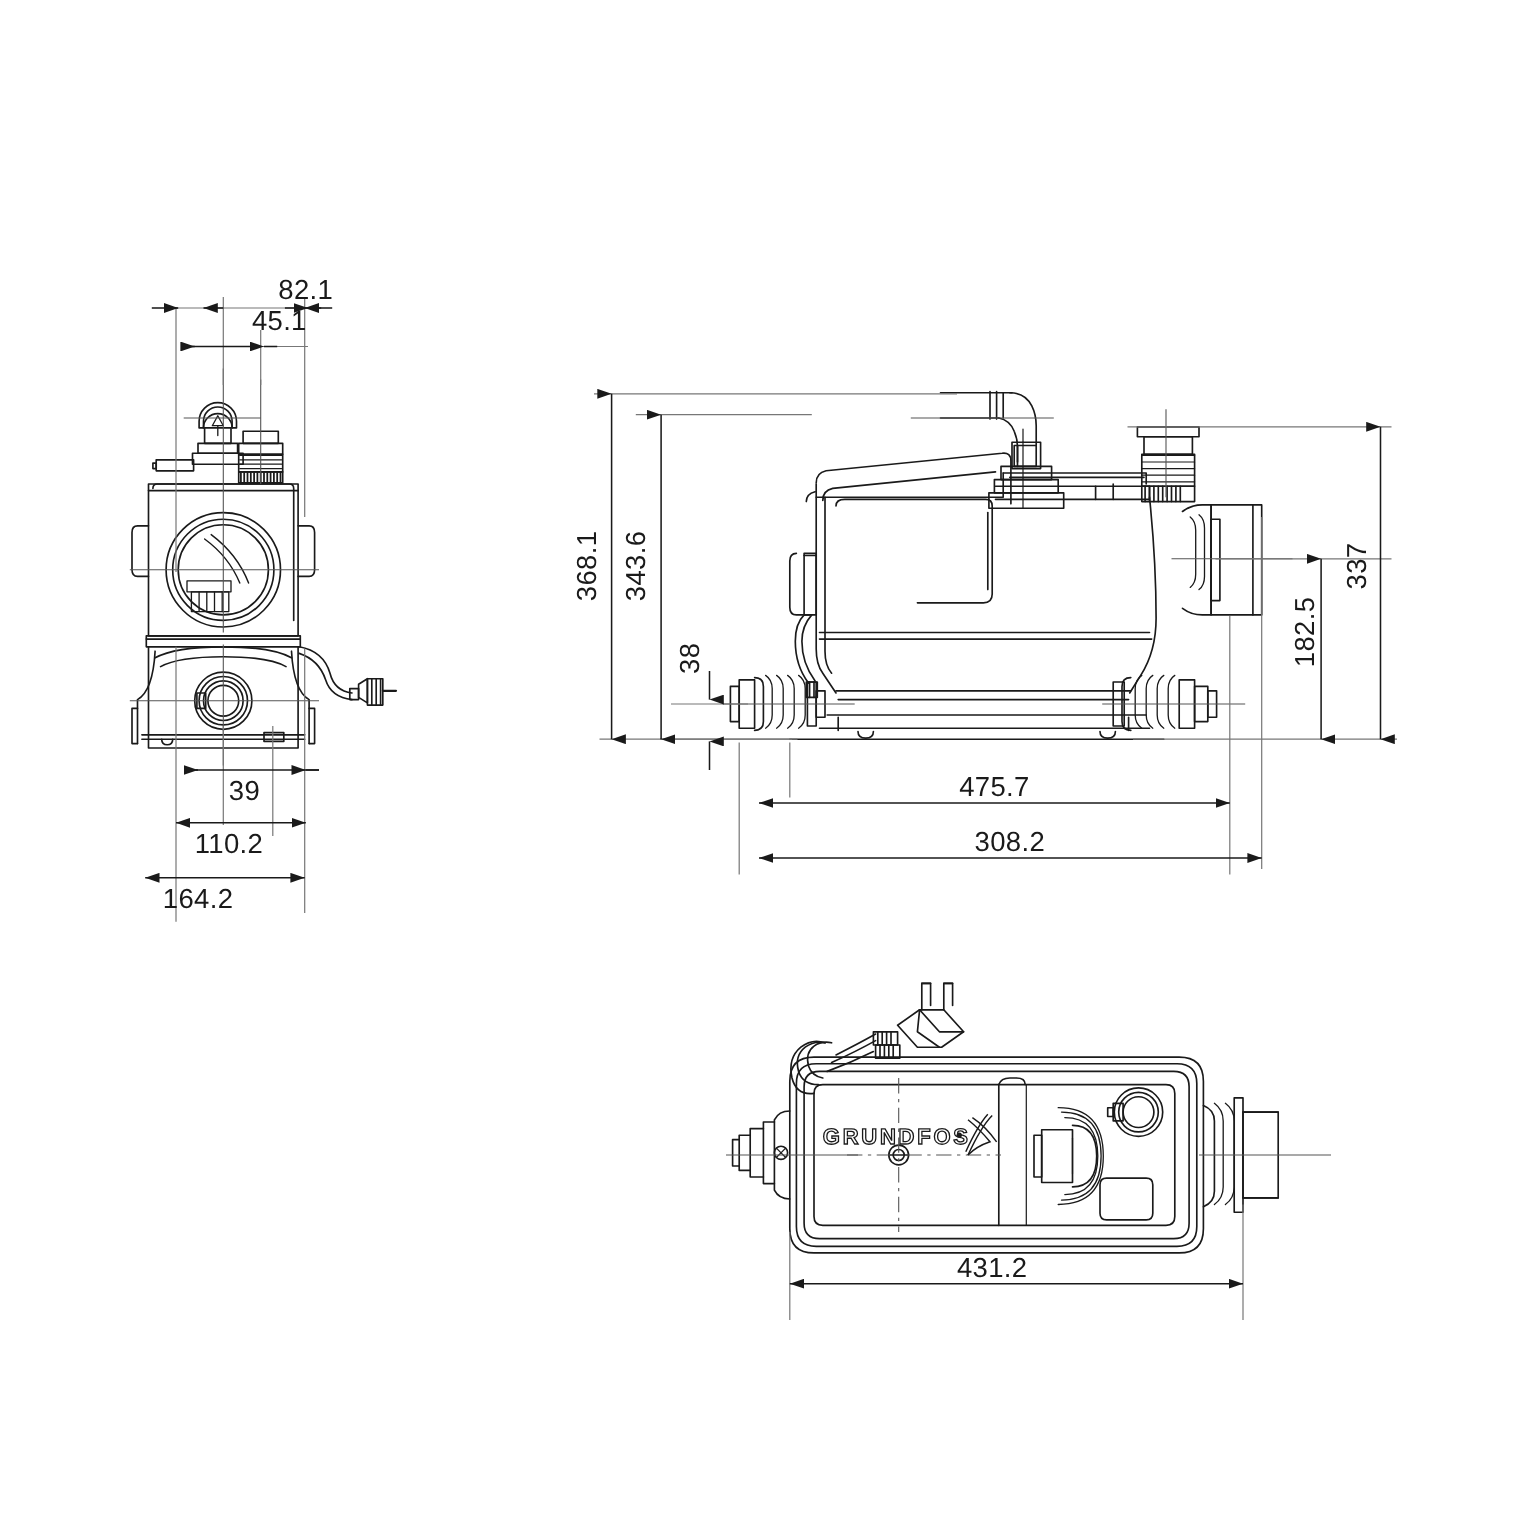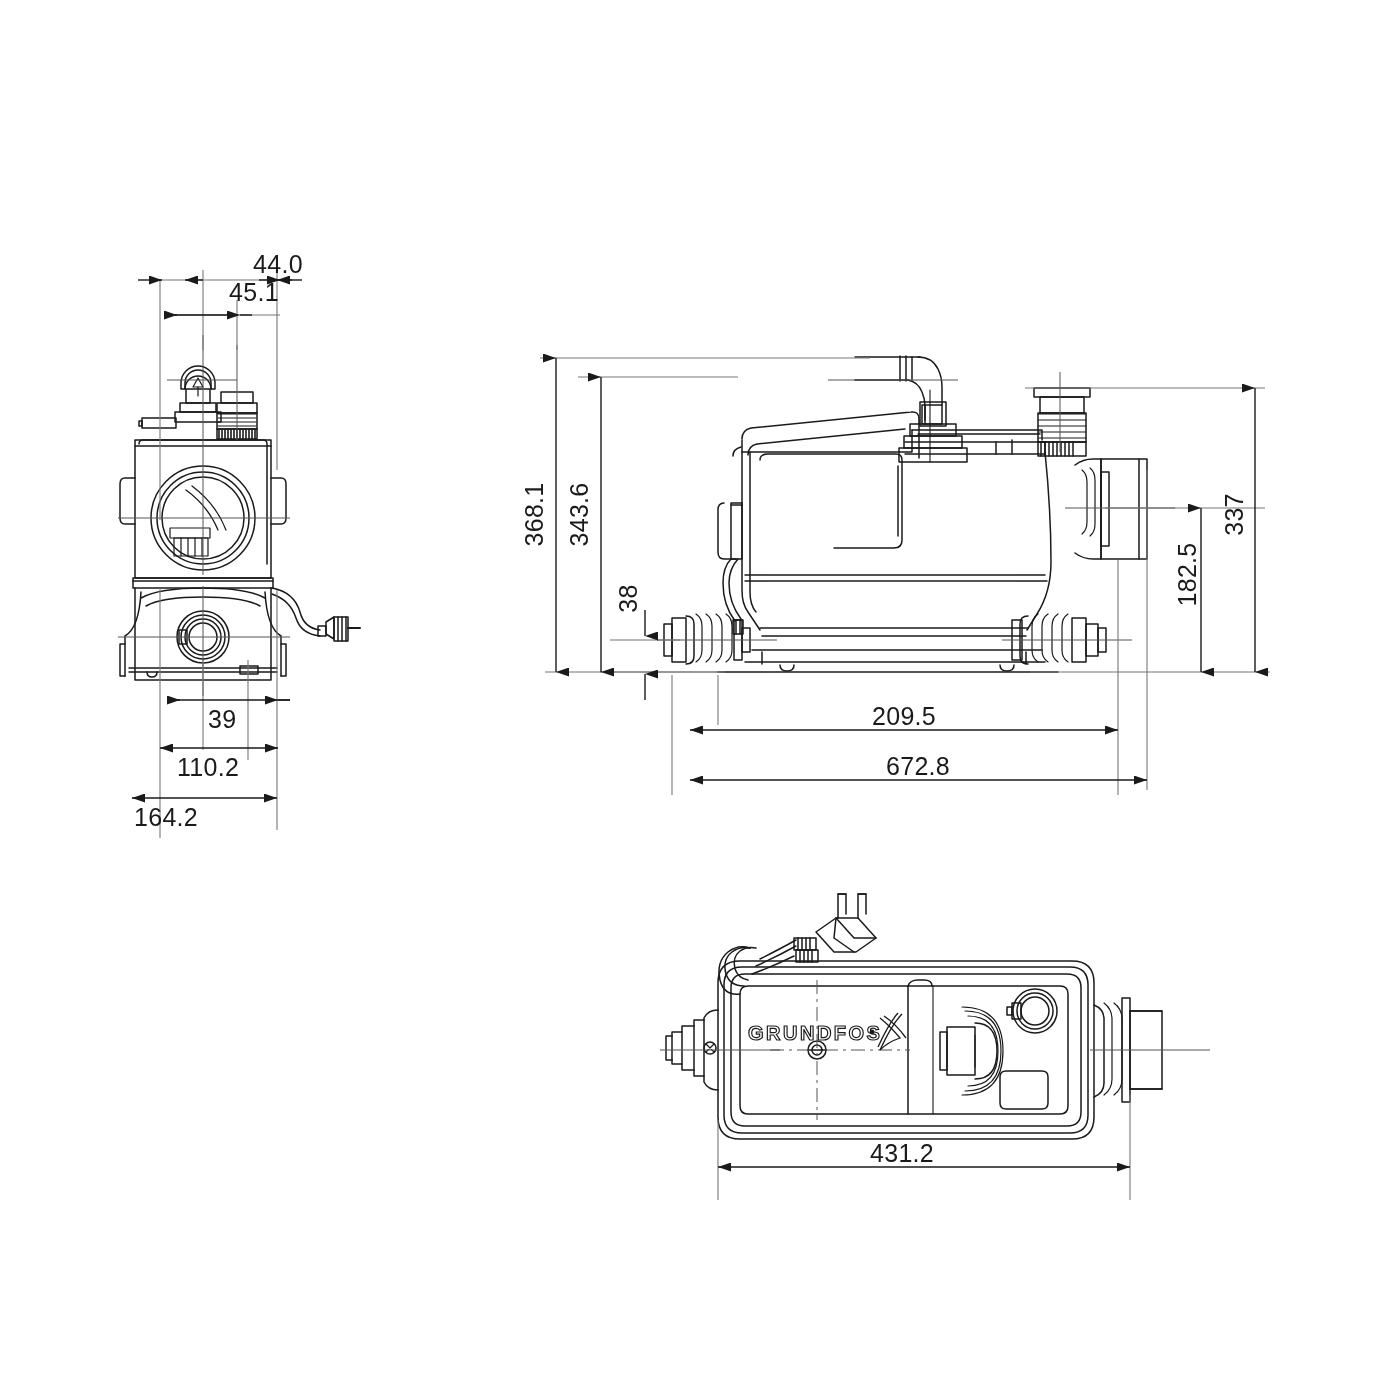--- a/index.html
+++ b/index.html
@@ -378,29 +378,29 @@
     <circle cx="872" cy="1032" r="2.4" fill="#1a1a1a"></circle>
     <g stroke="#1a1a1a" stroke-width="1.3" fill="none">
       <path d="M880,1018 q10,8 20,20 q-12,4 -20,12"></path>
       <path d="M884,1016 q12,8 22,22"></path>
       <path d="M902,1014 q-10,10 -22,36"></path>
       <path d="M898,1013 q-9,10 -20,34"></path>
     </g>
   </g>
 </svg>
 
-<div class="dimtext" style="left:253px;top:250px;">44.0</div>
+<div class="dimtext" style="left:253px;top:250px;">82.1</div>
 <div class="dimtext" style="left:229px;top:278px;">45.1</div>
 <div class="dimtext" style="left:208px;top:705px;">39</div>
 <div class="dimtext" style="left:177px;top:753px;">110.2</div>
-<div class="dimtext" style="left:134px;top:803px;">164.2</div>
+<div class="dimtext" style="left:148px;top:803px;">164.2</div>
 
 <div class="dimtext vert" style="left:494px;top:500px;width:80px;text-align:center;">368.1</div>
 <div class="dimtext vert" style="left:539px;top:500px;width:80px;text-align:center;">343.6</div>
 <div class="dimtext vert" style="left:608px;top:584px;width:40px;text-align:center;">38</div>
 <div class="dimtext vert" style="left:1204px;top:500px;width:60px;text-align:center;">337</div>
 <div class="dimtext vert" style="left:1147px;top:560px;width:80px;text-align:center;">182.5</div>
-<div class="dimtext" style="left:872px;top:702px;">209.5</div>
-<div class="dimtext" style="left:886px;top:752px;">672.8</div>
+<div class="dimtext" style="left:872px;top:702px;">475.7</div>
+<div class="dimtext" style="left:886px;top:752px;">308.2</div>
 
 <div class="dimtext" style="left:870px;top:1139px;text-align:center;">431.2</div>
 
 </div>
 
 </body></html>

